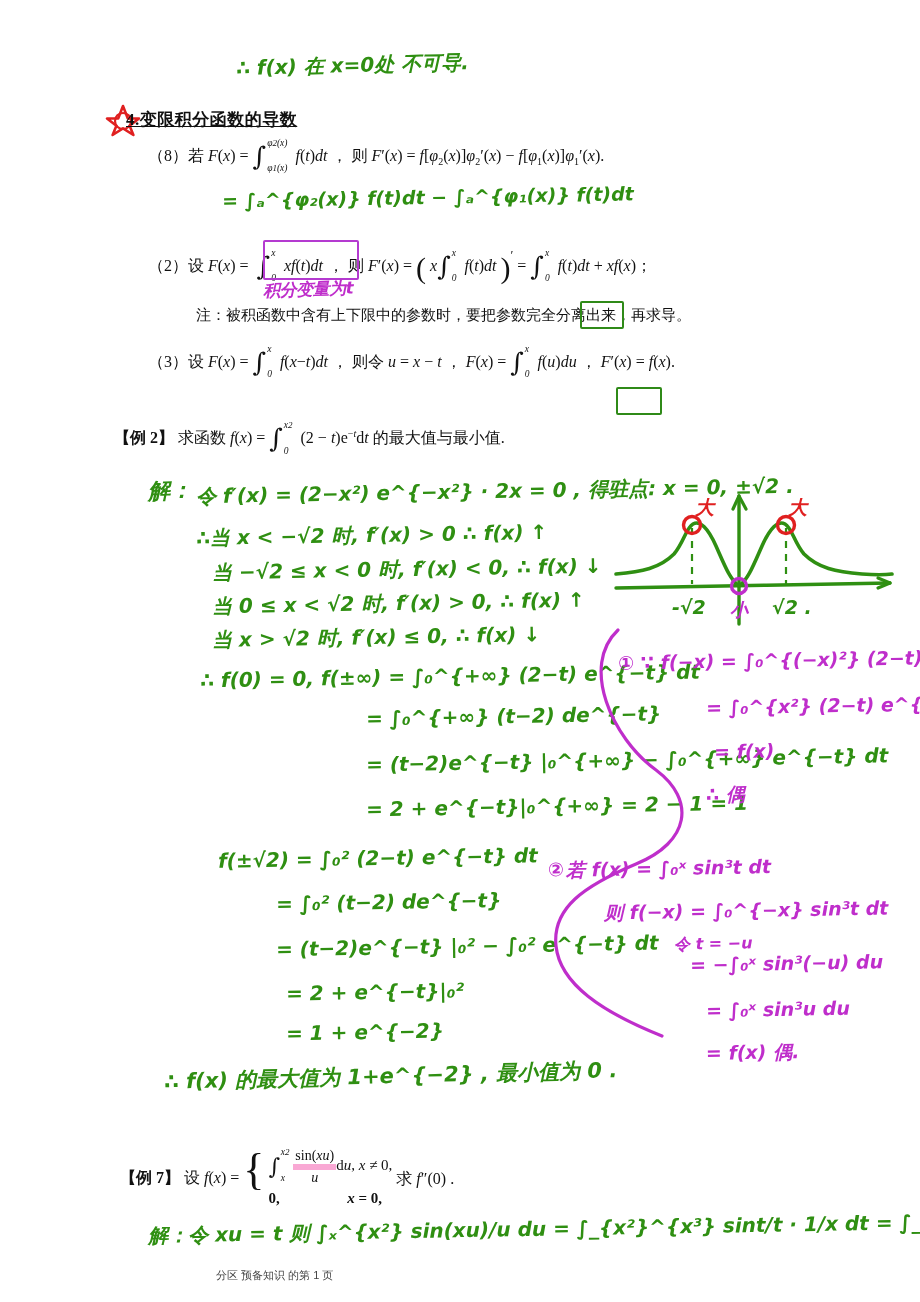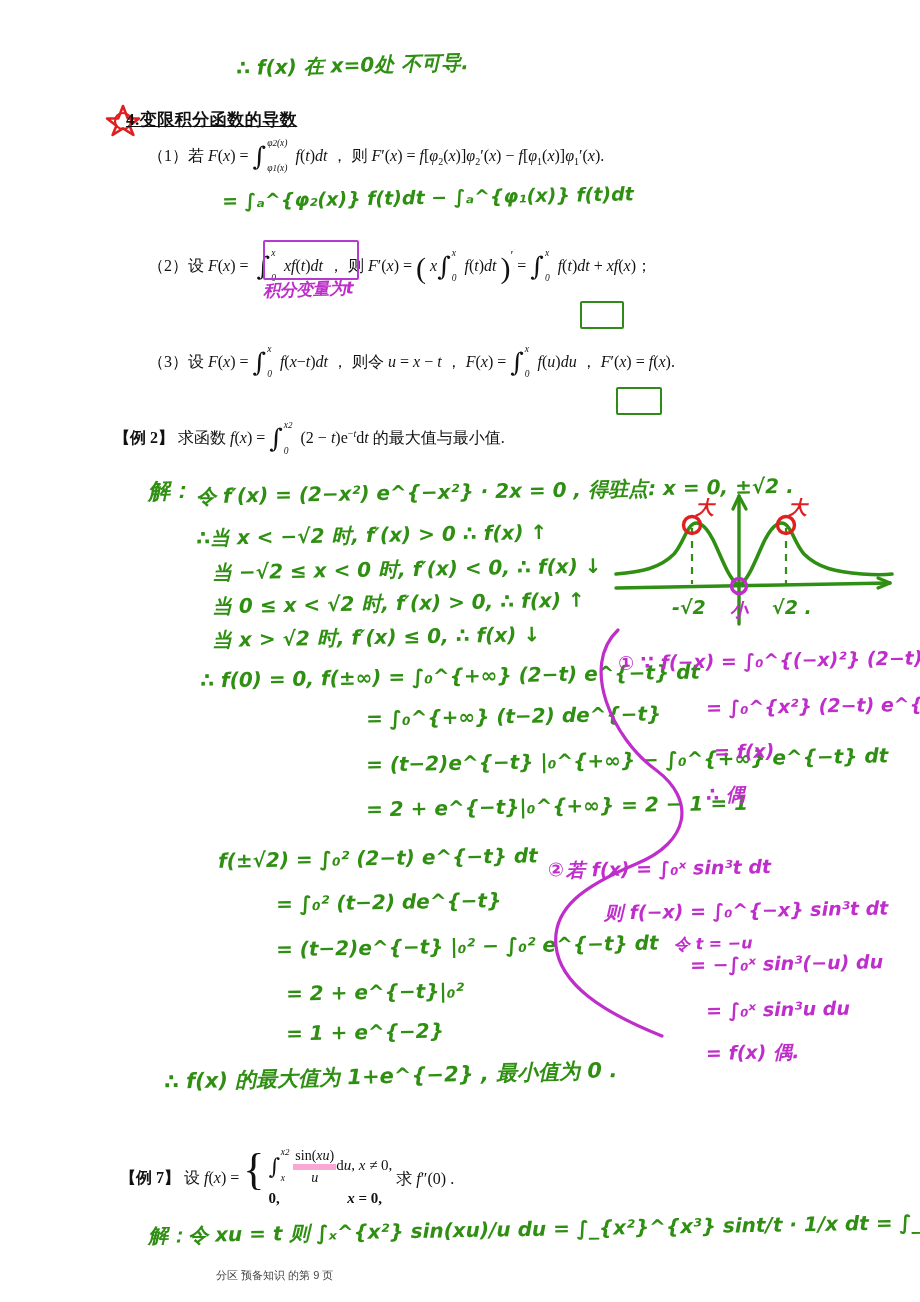--- a/index.html
+++ b/index.html
@@ -60,21 +60,21 @@
 
   <svg style="position:absolute;left:106px;top:104px;" width="34" height="32" viewBox="0 0 34 32">
     <path d="M17 2 L21.8 14.5 L33 14.5 L23.6 21.8 L27.4 31 L17 24.4 L6.6 31 L10.4 21.8 L1 14.5 L12.2 14.5 Z" fill="none" stroke="#e02020" stroke-width="2.6" stroke-linejoin="round"></path>
     <circle cx="17" cy="17" r="8" fill="none" stroke="#e02020" stroke-width="2.2"></circle>
   </svg>
   <div class="pr heading" style="left:126px;top:108px;text-decoration:underline;">
     <span>4.变限积分函数的导数</span>
   </div>
 
   <div class="pr body-line" style="left:148px;top:146px;">
-    <span>（1）若</span>
+    <span>（8）若</span>
     <span class="mi"> F</span>(<span class="mi">x</span>) =
     <span class="intg">∫</span><span class="lim"><b class="up">φ<span class="xs">2</span>(x)</b><b class="dn">φ<span class="xs">1</span>(x)</b></span>
     <span class="mi">&nbsp;f</span>(<span class="mi">t</span>)<span class="mi">dt</span> ，
     <span>
       则 <span class="mi">F</span>′(<span class="mi">x</span>) = <span class="mi">f</span>[<span class="mi">φ</span><span class="sub">2</span>(<span class="mi">x</span>)]<span class="mi">φ</span><span class="sub">2</span>′(<span class="mi">x</span>) − <span class="mi">f</span>[<span class="mi">φ</span><span class="sub">1</span>(<span class="mi">x</span>)]<span class="mi">φ</span><span class="sub">1</span>′(<span class="mi">x</span>).
     </span>
   </div>
 
   <div class="hw g" style="left:222px;top:186px;font-size:19px;transform:rotate(-1deg);">
     <span>= ∫ₐ^{φ₂(x)} f(t)dt − ∫ₐ^{φ₁(x)} f(t)dt</span>
@@ -96,20 +96,23 @@
     <span class="intg">∫</span><span class="lim"><b class="up">x</b><b class="dn">0</b></span>
     <span class="mi">&nbsp;f</span>(<span class="mi">t</span>)<span class="mi">dt</span> + <span class="mi">xf</span>(<span class="mi">x</span>)；
   </div>
 
   <div class="box purple" style="left:263px;top:240px;width:92px;height:36px;"></div>
 
   <div class="hw p" style="left:263px;top:278px;font-size:17px;transform:rotate(-2deg);letter-spacing:-.5px;">
     <span>积分变量为t</span>
   </div>
 
+  <div class="pr note-line" style="left:196px;top:306px;">
+    <span>注：被积函数中含有上下限中的参数时，要把参数完全分离出来，再求导。</span>
+  </div>
   <div class="box green" style="left:580px;top:301px;width:40px;height:24px;"></div>
 
   <div class="pr body-line" style="left:148px;top:352px;">
     <span>（3）设</span>
     <span class="mi"> F</span>(<span class="mi">x</span>) =
     <span class="intg">∫</span><span class="lim"><b class="up">x</b><b class="dn">0</b></span>
     <span class="mi">&nbsp;f</span>(<span class="mi">x</span>−<span class="mi">t</span>)<span class="mi">dt</span> ，
     则令 <span class="mi">u</span> = <span class="mi">x</span> − <span class="mi">t</span> ，
     <span class="mi">F</span>(<span class="mi">x</span>) =
     <span class="intg">∫</span><span class="lim"><b class="up">x</b><b class="dn">0</b></span>
@@ -265,16 +268,16 @@
       <span style="display:block;font-weight:bold;">0,&nbsp;&nbsp;&nbsp;&nbsp;&nbsp;&nbsp;&nbsp;&nbsp;&nbsp;&nbsp;&nbsp;&nbsp;&nbsp;&nbsp;&nbsp;&nbsp;&nbsp;&nbsp;<span class="mi">x</span> = 0,</span>
     </span>
     <span style="display:inline-block;vertical-align:middle;">求 <span class="mi">f</span>″(0) .</span>
   </div>
 
   <div class="hw g" style="left:148px;top:1214px;font-size:20px;transform:rotate(-1deg);">
     <span>解：令 xu = t 则 ∫ₓ^{x²} sin(xu)/u du = ∫_{x²}^{x³} sint/t · 1/x dt = ∫_{x²}^{x³} sint/t dt</span>
   </div>
 
   <div class="footer" style="left:216px;top:1268px;">
-    <span>分区 预备知识 的第 9 页</span>
+    <span>分区 预备知识 的第 1 页</span>
   </div>
 
 </div>
 
 </body></html>

